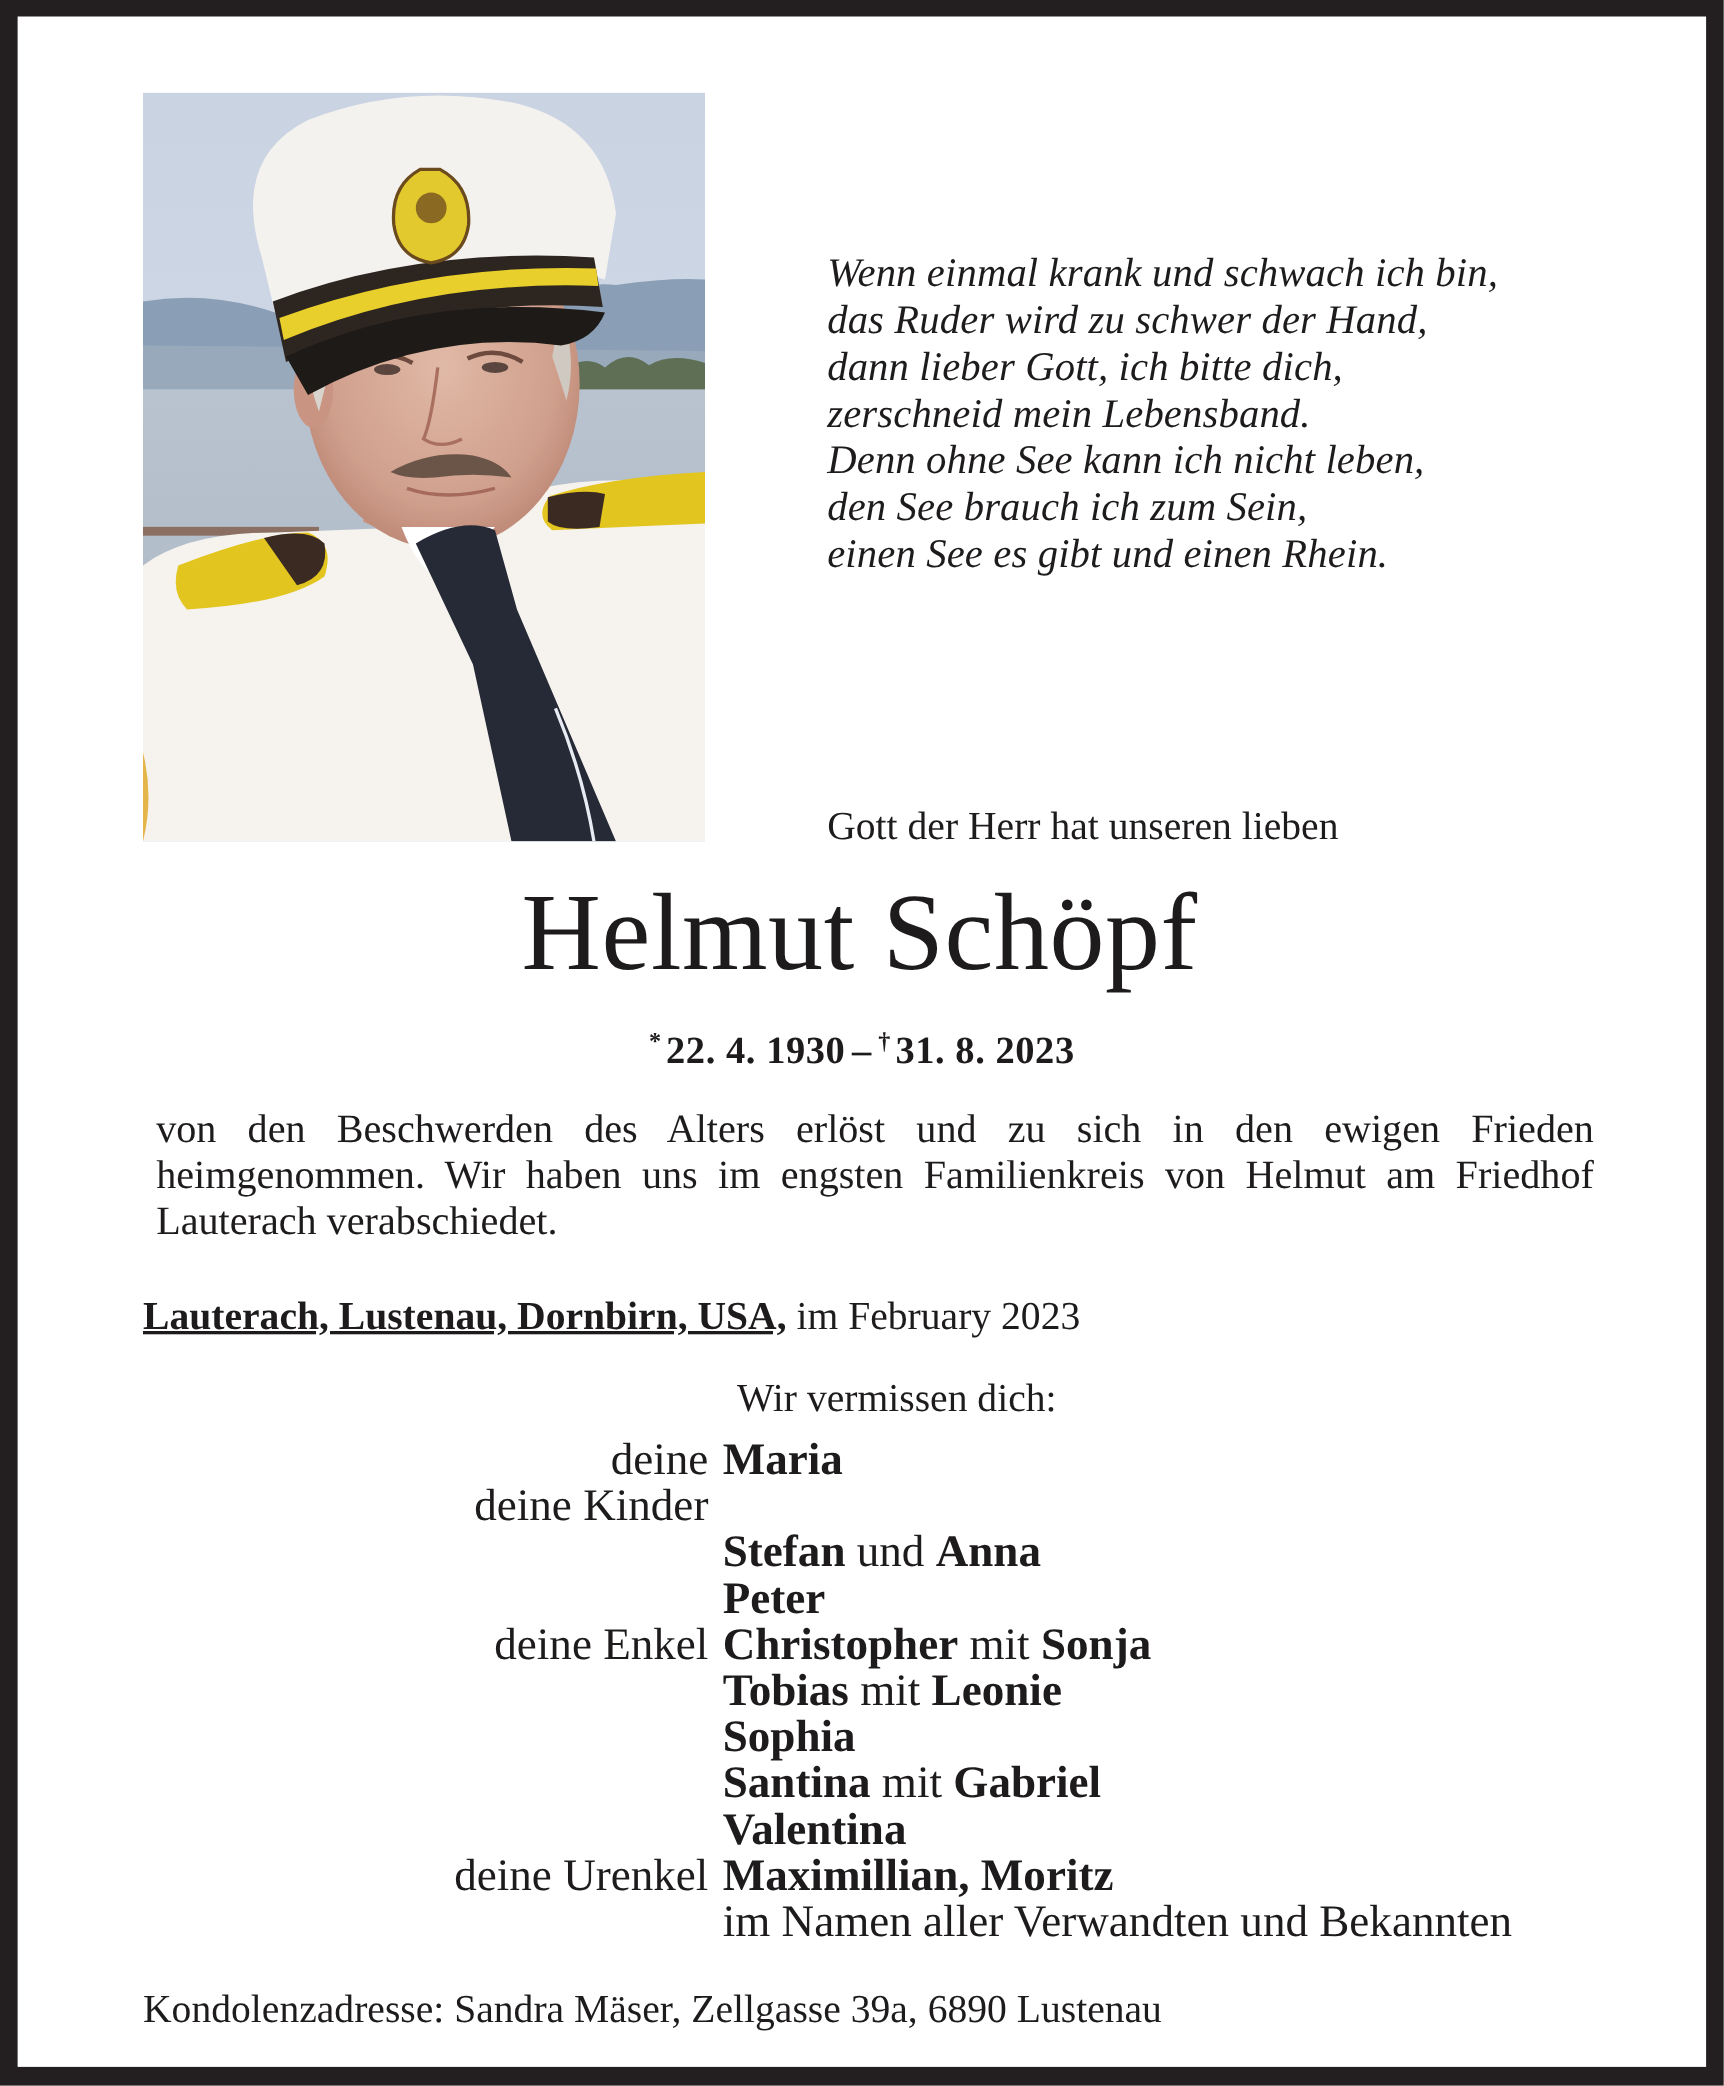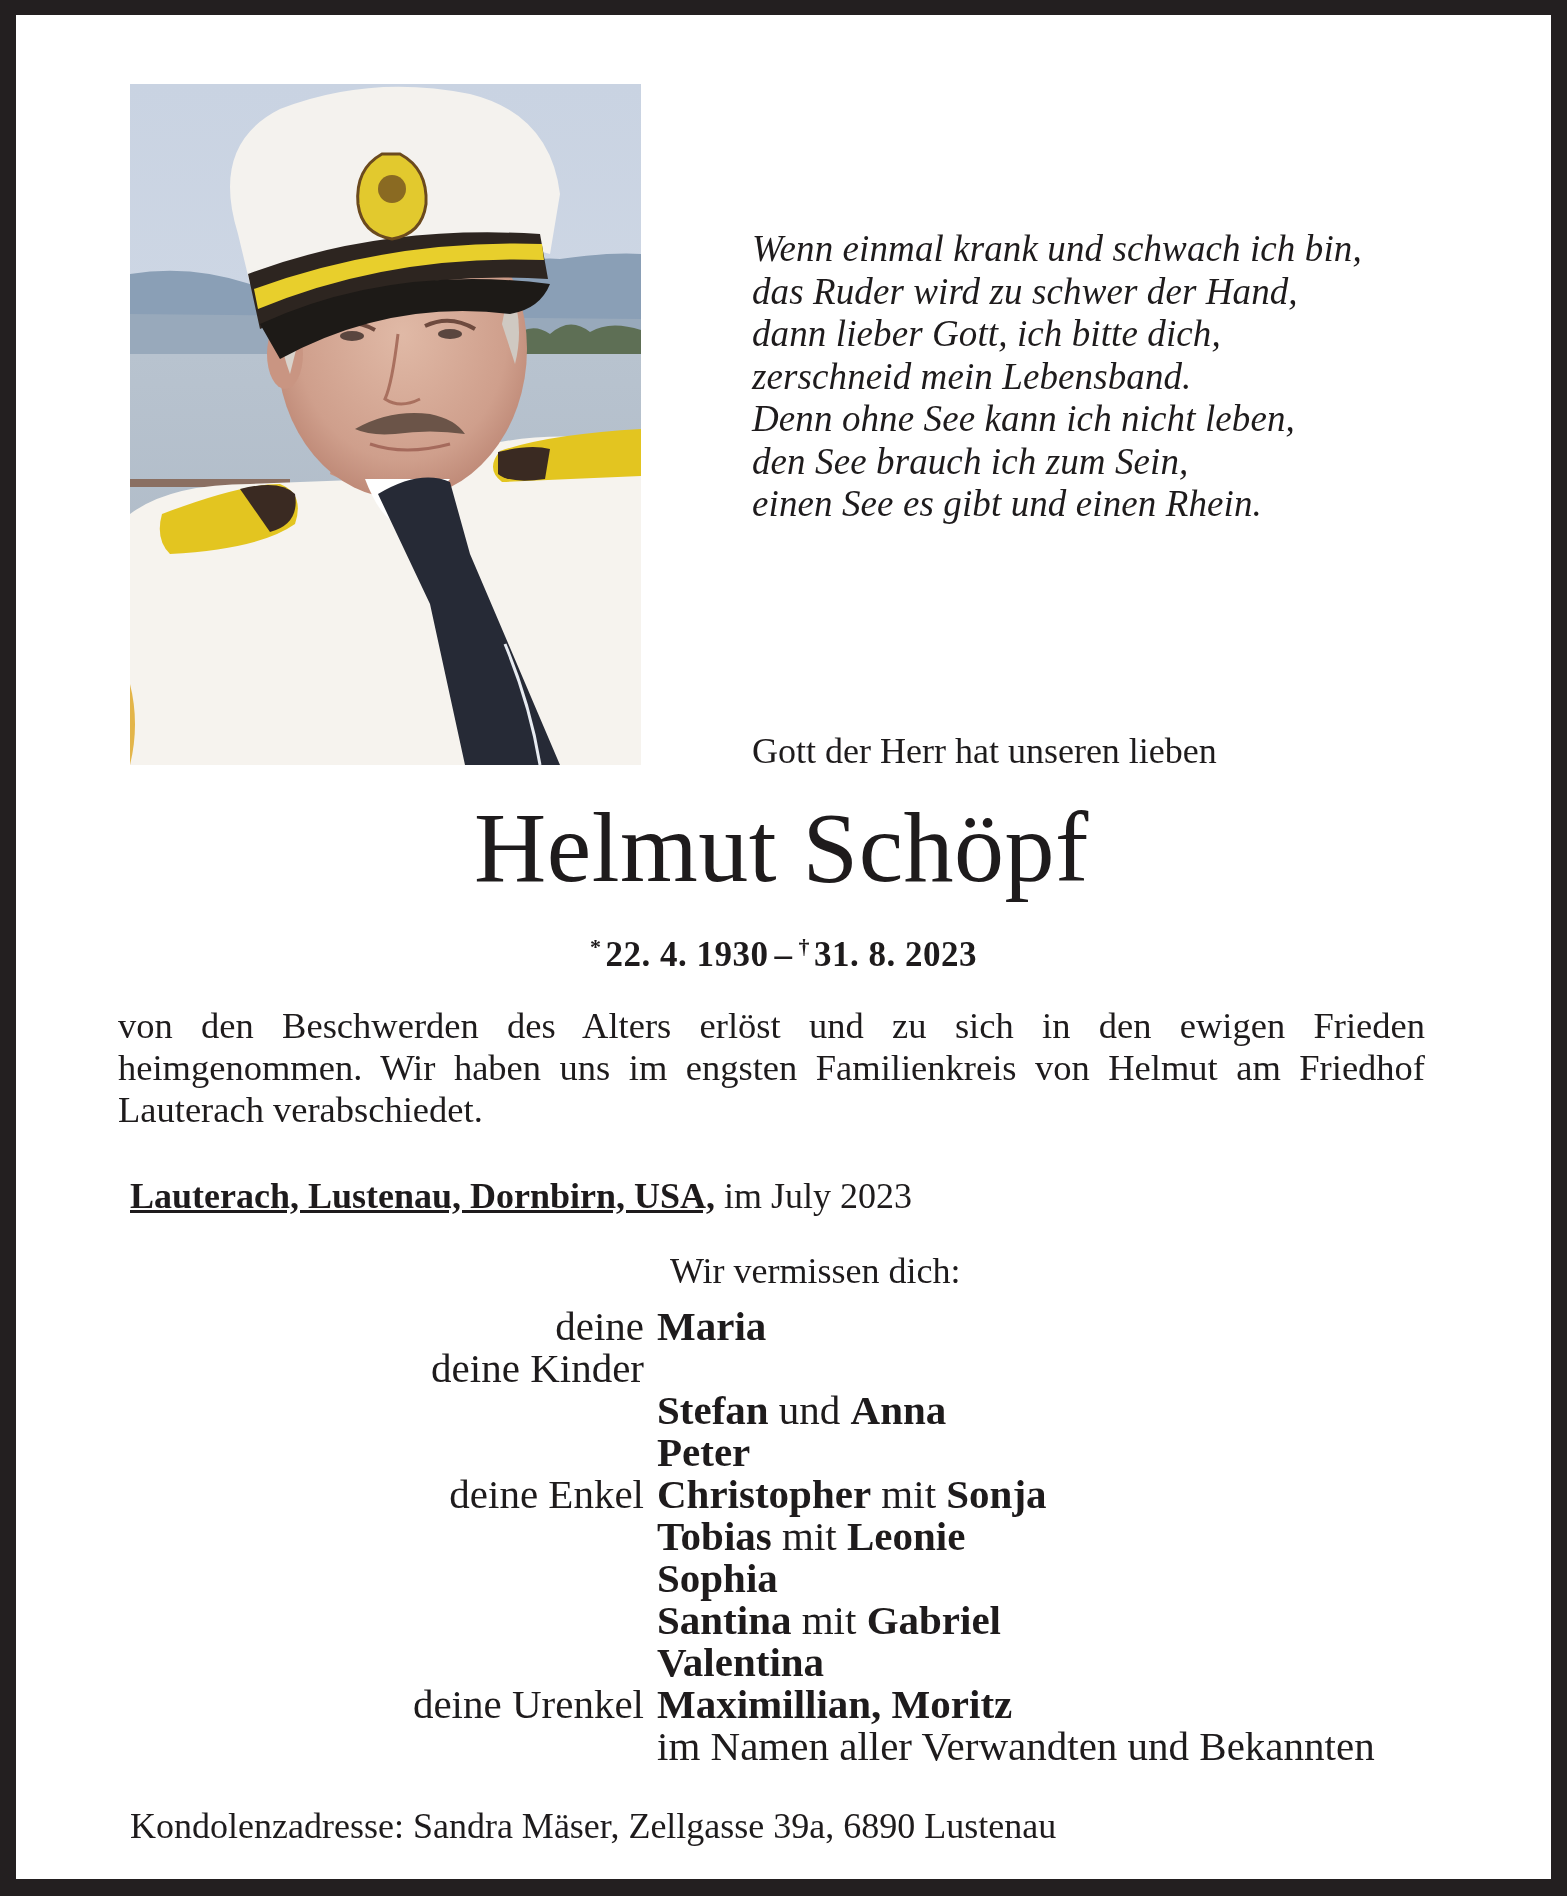--- a/index.html
+++ b/index.html
@@ -34,21 +34,21 @@
 
   .dates {
     left: 0; width: 1567px; top: 934px; text-align: center;
     font-family: "Liberation Serif", serif; font-weight: bold; font-size: 35px;
     letter-spacing: 0.5px;
   }
   .dates sup { font-size: 22px; vertical-align: 12px; margin-right: 4px; }
   .dates .dash { margin: 0 6px; }
 
   .body-text {
-    position: absolute; left: 118px; top: 1005px; width: 1307px;
+    position: absolute; left: 142px; top: 1005px; width: 1307px;
     font-family: "Liberation Serif", serif; font-size: 36.5px; line-height: 42px;
     text-align: justify; text-align-last: left;
   }
 
   .location {
     left: 130px; top: 1175px; font-family: "Liberation Serif", serif; font-size: 36px;
   }
   .location b { font-weight: bold; text-decoration: underline; }
 
   .miss { left: 670px; top: 1250px; font-family: "Liberation Serif", serif; font-size: 36px; }
@@ -157,21 +157,21 @@
 
 <div class="abs name">Helmut Schöpf</div>
 
 <div class="abs dates">
   <sup>*</sup><span>22. 4. 1930</span><span class="dash">–</span><sup>†</sup><span>31. 8. 2023</span>
 </div>
 
 <div class="body-text">von den Beschwerden des Alters erlöst und zu sich in den ewigen Frieden heimgenommen. Wir haben uns im engsten Familienkreis von Helmut am Friedhof Lauterach verabschiedet.</div>
 
 <div class="abs location">
-  <b>Lauterach, Lustenau, Dornbirn, USA,</b> <span>im July 2023</span>
+  <b>Lauterach, Lustenau, Dornbirn, USA,</b> <span>im February 2023</span>
 </div>
 
 <div class="abs miss">Wir vermissen dich:</div>
 
 <div class="family" id="family">
     <div class="frow">
       <div class="flabel">deine</div>
       <div class="fnames"><b style="white-space: pre;">Maria</b></div>
     </div>
     <div class="frow">

